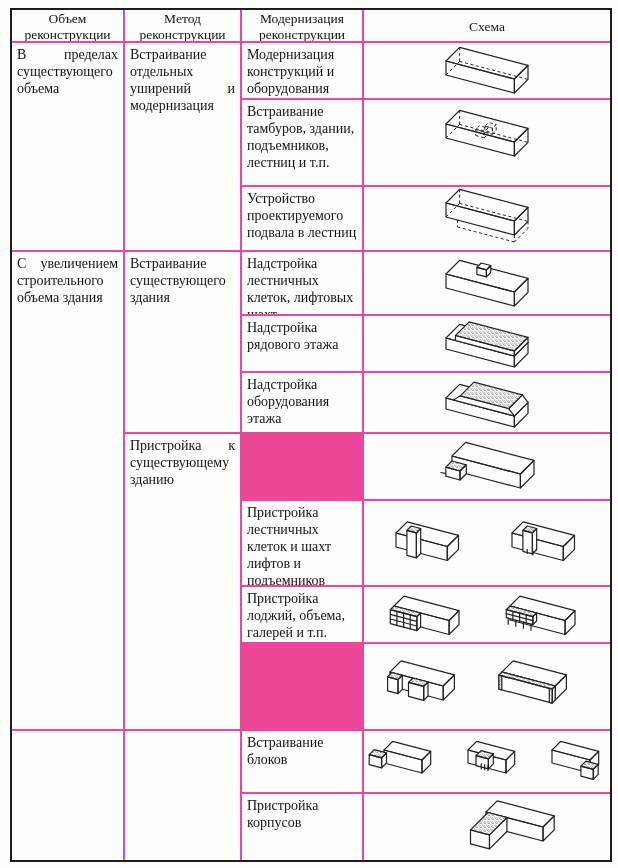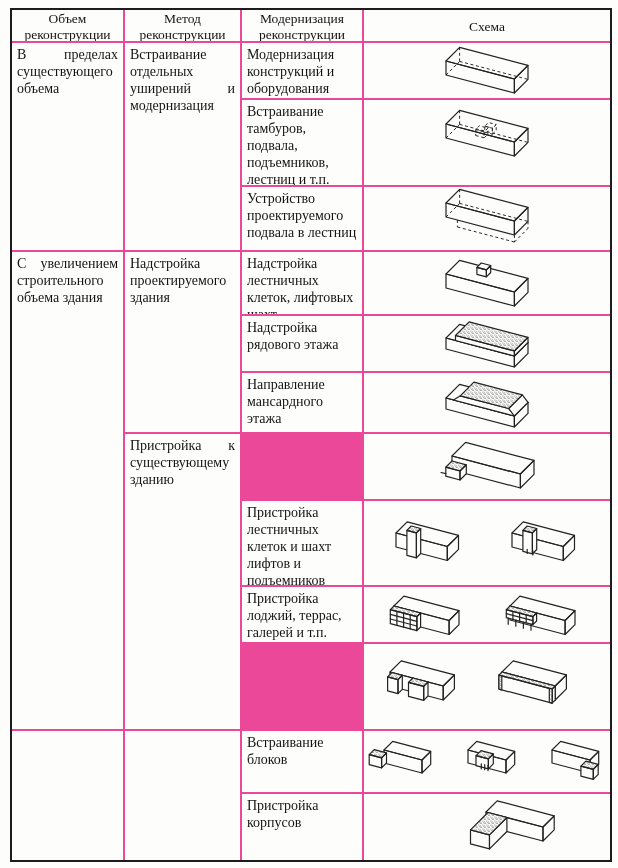--- a/index.html
+++ b/index.html
@@ -69,32 +69,32 @@
     </div>
   <div class="cell hdr" style="grid-column:4;grid-row:1">
       <span>Схема</span>
     </div>
 
   <div class="cell jst" style="grid-column:1;grid-row:2/5">В пределах существующего объема</div>
   <div class="cell jst" style="grid-column:1;grid-row:5/12">С увеличением строительного объема здания</div>
   <div class="cell" style="grid-column:1;grid-row:12/14"></div>
 
   <div class="cell jst" style="grid-column:2;grid-row:2/5">Встраивание отдельных уширений и модернизация</div>
-  <div class="cell jst" style="grid-column:2;grid-row:5/8">Надстройка проектируемого здания</div>
+  <div class="cell jst" style="grid-column:2;grid-row:5/8">Встраивание существующего здания</div>
   <div class="cell jst" style="grid-column:2;grid-row:8/12">Пристройка к существующему зданию</div>
   <div class="cell" style="grid-column:2;grid-row:12/14"></div>
 
   <div class="cell" style="grid-column:3;grid-row:2">Модернизация конструкций и оборудования</div>
-  <div class="cell" style="grid-column:3;grid-row:3">Встраивание тамбуров, подвала, подъемников, лестниц и т.п.</div>
+  <div class="cell" style="grid-column:3;grid-row:3">Встраивание тамбуров, здании, подъемников, лестниц и т.п.</div>
   <div class="cell" style="grid-column:3;grid-row:4">Устройство проектируемого подвала в лестниц</div>
   <div class="cell" style="grid-column:3;grid-row:5">Надстройка лестничных клеток, лифтовых шахт</div>
   <div class="cell" style="grid-column:3;grid-row:6">Надстройка рядового этажа</div>
-  <div class="cell" style="grid-column:3;grid-row:7">Направление мансардного этажа</div>
+  <div class="cell" style="grid-column:3;grid-row:7">Надстройка оборудования этажа</div>
   <div class="cell" style="grid-column:3;grid-row:9">Пристройка лестничных клеток и шахт лифтов и подъемников</div>
-  <div class="cell" style="grid-column:3;grid-row:10">Пристройка лоджий, террас, галерей и т.п.</div>
+  <div class="cell" style="grid-column:3;grid-row:10">Пристройка лоджий, объема, галерей и т.п.</div>
   <div class="cell" style="grid-column:3;grid-row:12">Встраивание блоков</div>
   <div class="cell" style="grid-column:3;grid-row:13">Пристройка корпусов</div>
 
   <div class="cell scheme" style="grid-column:4;grid-row:2">
       <svg viewBox="0 0 246 55" width="246" height="55">
         <polygon class="f" points="82.0,32.0 150.4,50.0 150.4,36.0 82.0,18.0" fill="#fdfdfc"></polygon>
         <polygon class="f" points="150.4,50.0 164.0,36.4 164.0,22.4 150.4,36.0" fill="#fdfdfc"></polygon>
         <polygon class="f" points="82.0,18.0 150.4,36.0 164.0,22.4 95.6,4.4" fill="#fdfdfc"></polygon>
         <path class="hid" d="M82.0 32.0 L95.6 18.4 M95.6 18.4 L95.6 4.4 M95.6 18.4 L164.0 36.4"></path>
         <polygon class="edge" points="82.0,32.0 150.4,50.0 150.4,36.0 82.0,18.0"></polygon>

